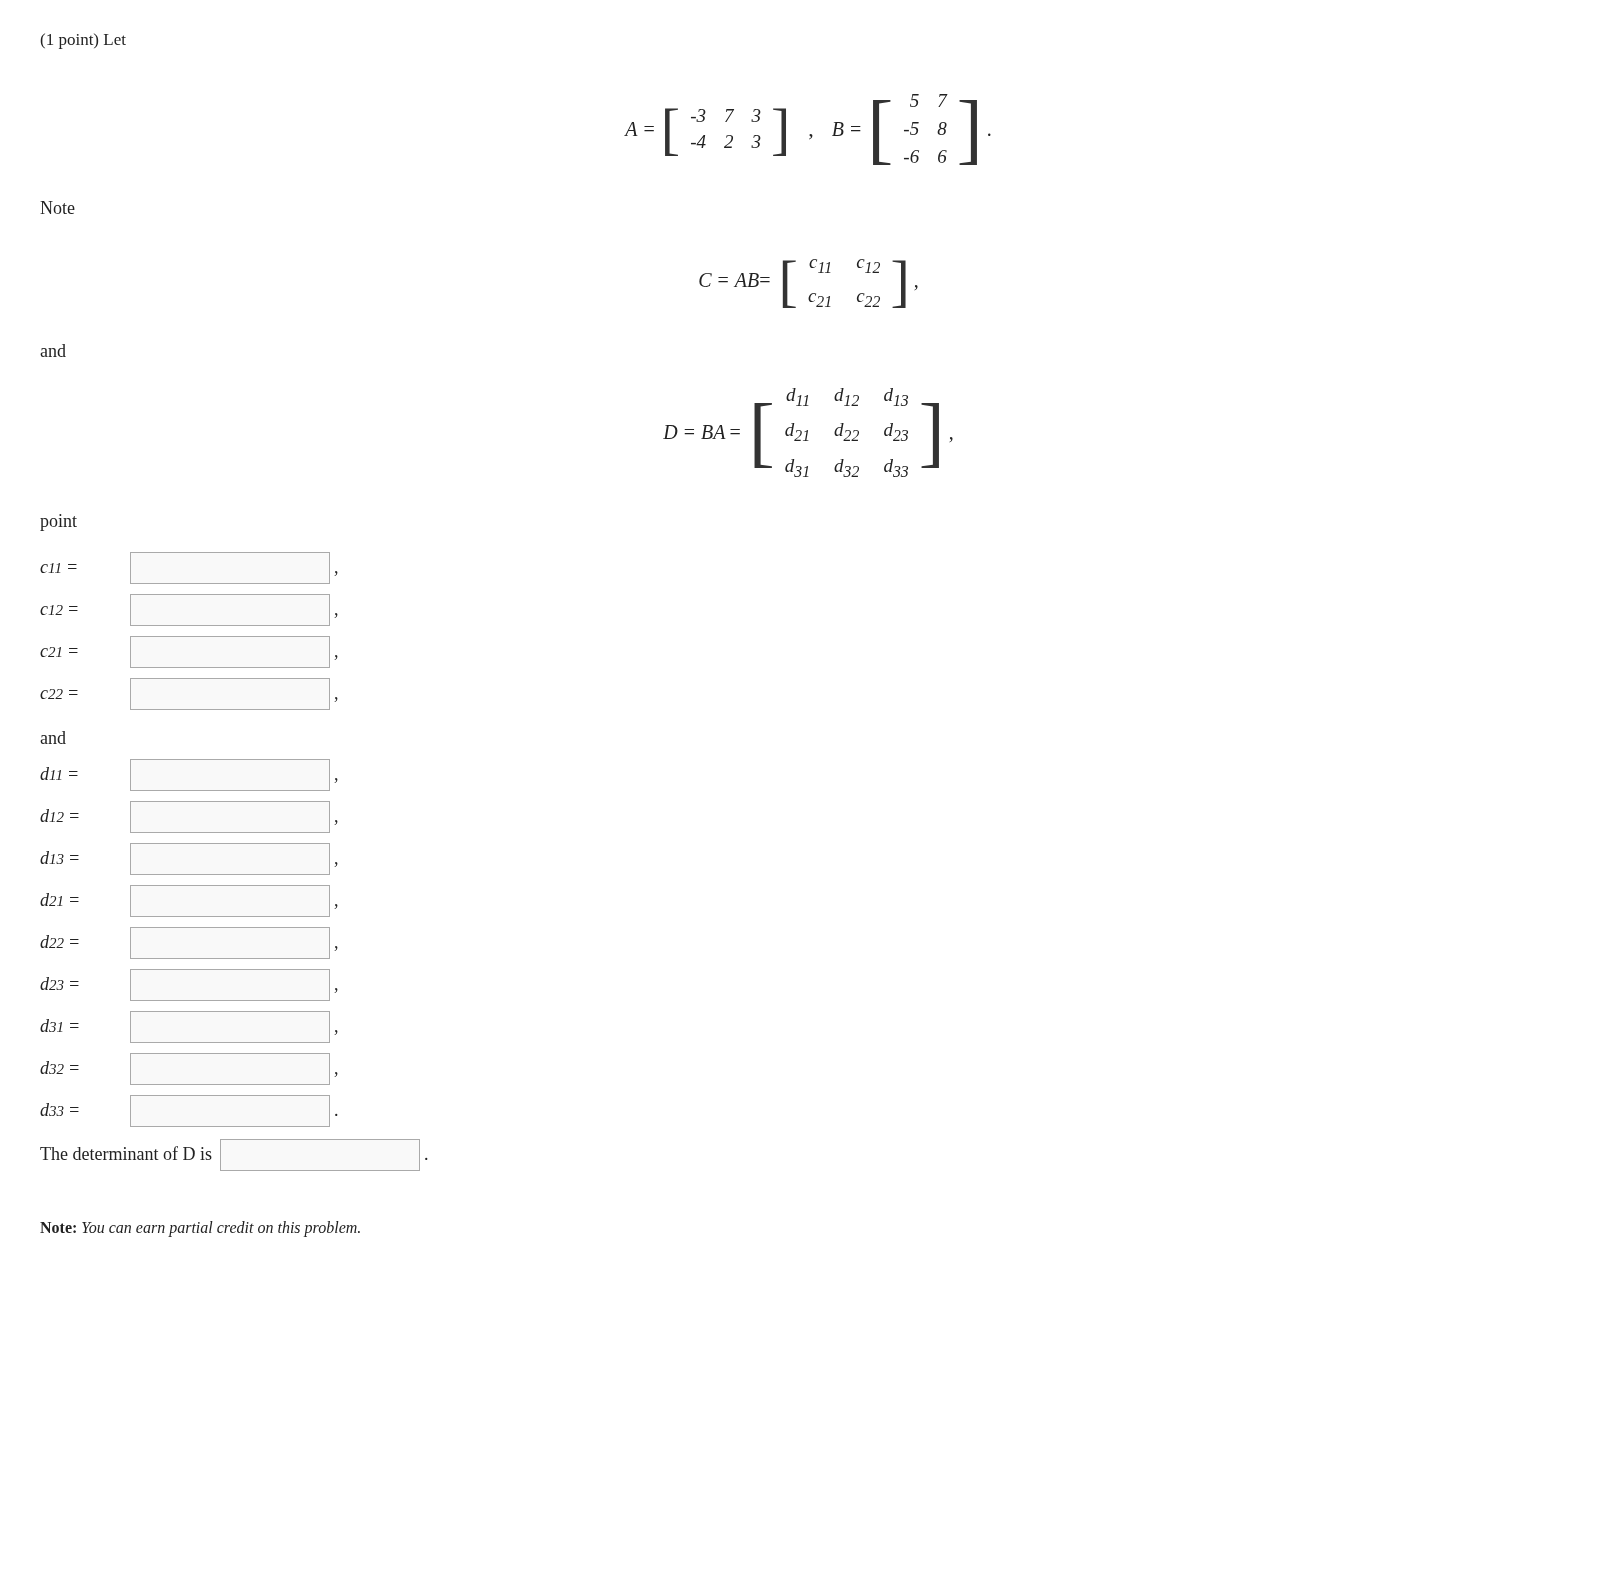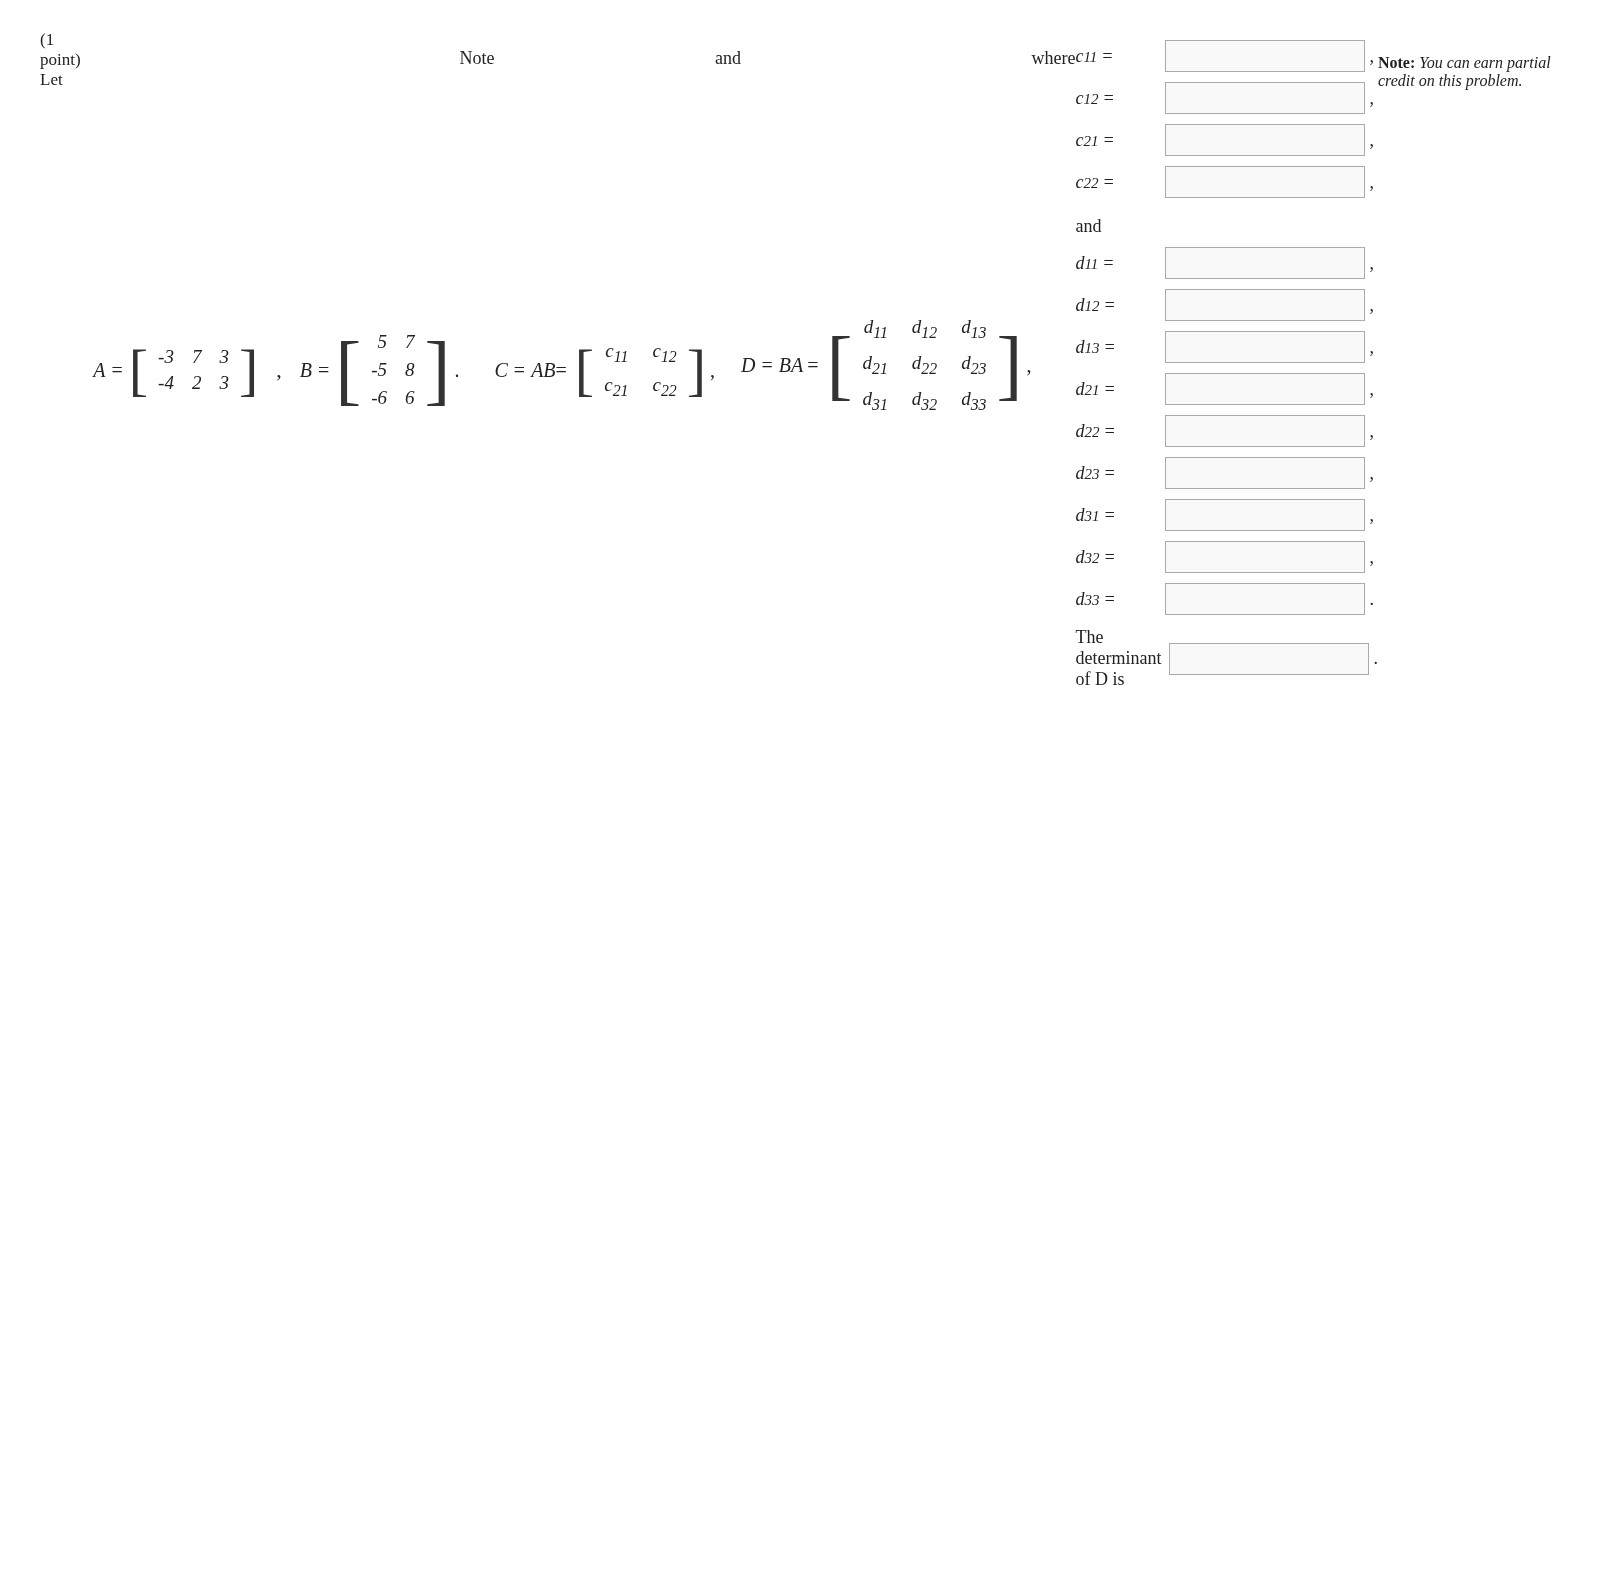--- a/index.html
+++ b/index.html
@@ -69,40 +69,40 @@
       padding: 0 6px;
       outline: none;
     }
     .comma { margin-left: 4px; font-size: 18px; }
     .period { margin-left: 4px; font-size: 18px; }
 
     .det-row {
       display: flex;
       align-items: center;
       margin-top: 12px;
-      margin-bottom: 10px;
+      margin-bottom: 24px;
       font-size: 18px;
     }
     .det-label {
       margin-right: 8px;
     }
     .note {
       font-style: italic;
       font-size: 16px;
       margin-top: 24px;
     }
     .note-bold { font-weight: bold; font-style: normal; }
 
     
     .bracket-2row { font-size: 58px; line-height: 0.9; }
     .bracket-3row { font-size: 78px; line-height: 0.85; }
 
     .main-layout {
       display: flex;
-      flex-direction: row;
+      flex-direction: column;
     }
     .matrices-line {
       display: flex;
       align-items: center;
       justify-content: center;
       margin-top: 20px;
       margin-bottom: 10px;
     }
     .comma-sep { margin: 0 18px; font-size: 22px; }
 
@@ -198,21 +198,21 @@
         <span>d<sub>23</sub></span>
         <span>d<sub>31</sub></span>
         <span>d<sub>32</sub></span>
         <span>d<sub>33</sub></span>
       </div>
       <span class="bracket-right bracket-3row">]</span>
     </div>
     <span style="font-size:20px; margin-left:4px;">,</span>
   </div>
 
-  <div class="where-text">where</div>
+  <div class="where-text">point</div>
 
   <div class="inputs-section">
 
     <div class="input-row">
       <span class="input-label">
         <span class="italic">c</span>
           <sub>11</sub>
         <span style="margin-left:4px;">=</span>
       </span>
       <input class="input-box" type="text" style="">

